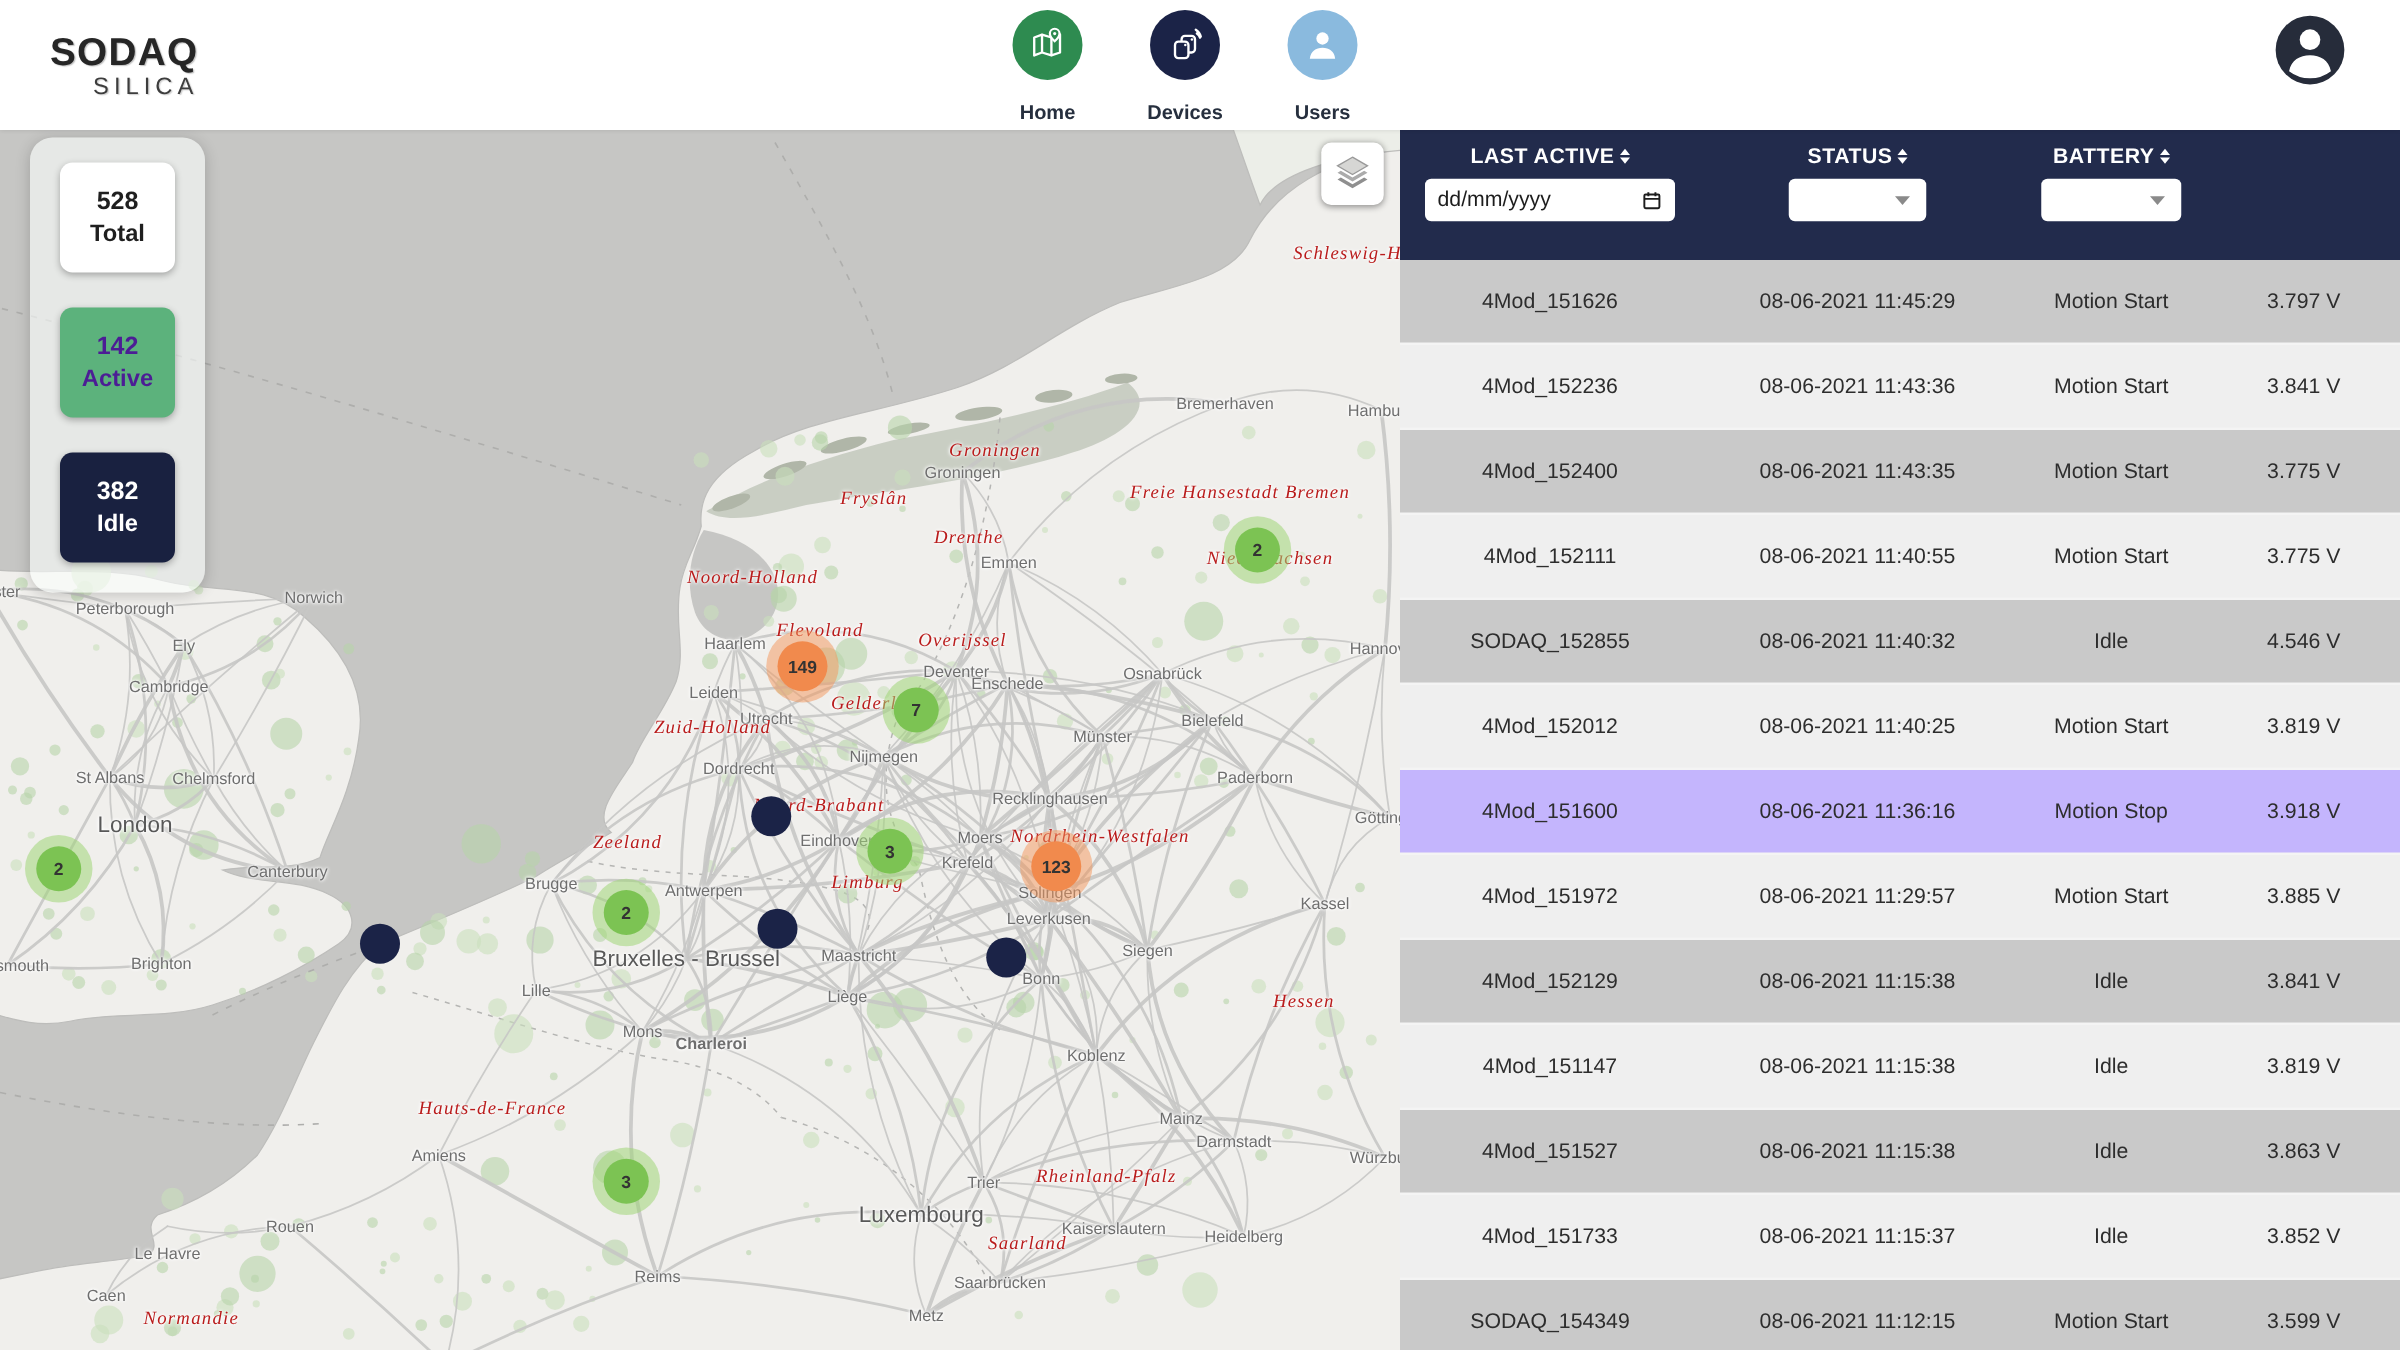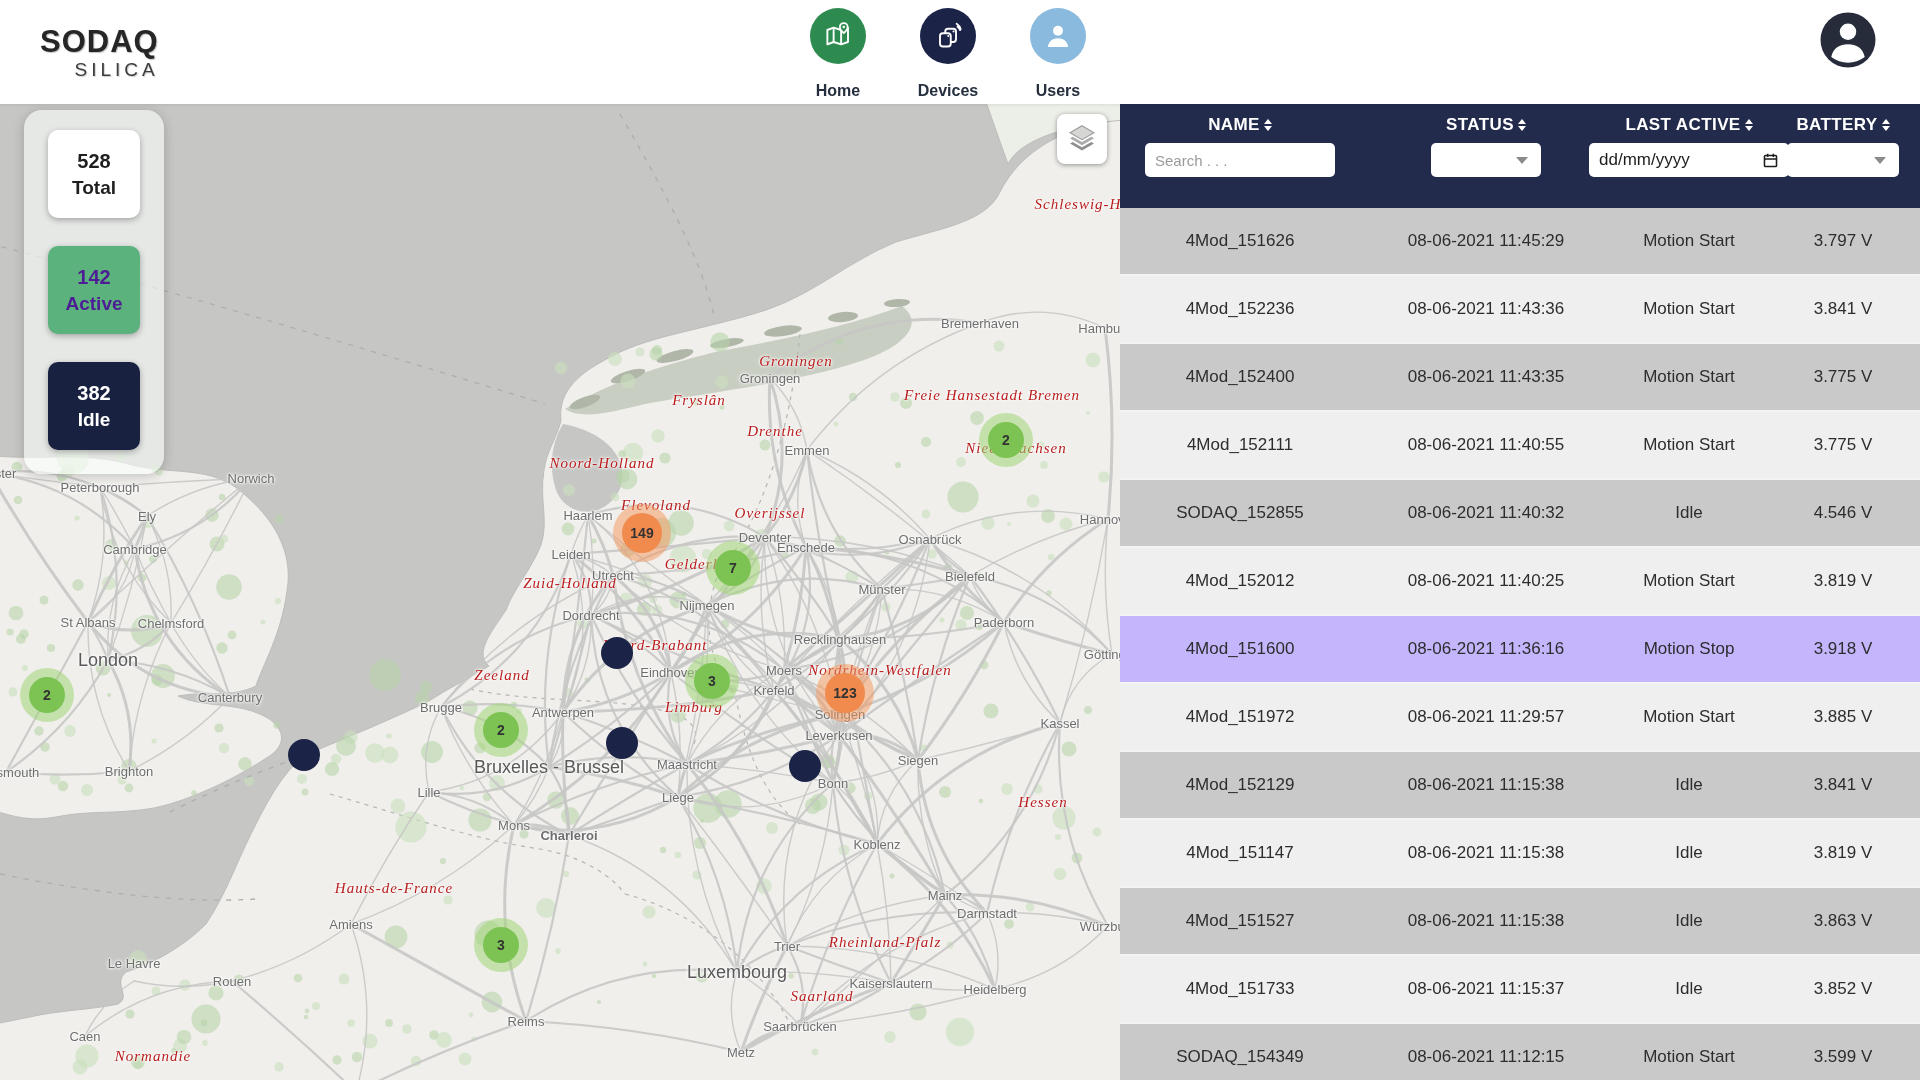--- a/index.html
+++ b/index.html
@@ -773,21 +773,21 @@
           <span class="lbl " style="left: 945px; top: 791px;">Mainz</span>
           <span class="lbl " style="left: 987px; top: 809px;">Darmstadt</span>
           <span class="lbl " style="left: 1108px; top: 822px;">Würzburg</span>
           <span class="lbl city-lg" style="left: 737px; top: 868px;">Luxembourg</span>
           <span class="lbl " style="left: 787px; top: 842px;">Trier</span>
           <span class="lbl " style="left: 891px; top: 879px;">Kaiserslautern</span>
           <span class="lbl " style="left: 995px; top: 885px;">Heidelberg</span>
           <span class="lbl " style="left: 800px; top: 922px;">Saarbrücken</span>
           <span class="lbl " style="left: 741px; top: 948px;">Metz</span>
           <span class="lbl " style="left: 526px; top: 917px;">Reims</span>
-          <span class="lbl " style="left: 134px; top: 859px;">Le Havre</span>
+          <span class="lbl " style="left: 134px; top: 899px;">Le Havre</span>
           <span class="lbl " style="left: 232px; top: 877px;">Rouen</span>
           <span class="lbl " style="left: 85px; top: 932px;">Caen</span>
           <span class="lbl region" style="left: 602px; top: 359px;">Noord-Holland</span>
           <span class="lbl region" style="left: 699px; top: 296px;">Fryslân</span>
           <span class="lbl region" style="left: 775px; top: 327px;">Drenthe</span>
           <span class="lbl region" style="left: 796px; top: 257px;">Groningen</span>
           <span class="lbl region" style="left: 992px; top: 291px;">Freie Hansestadt Bremen</span>
           <span class="lbl region" style="left: 1016px; top: 344px;">Niedersachsen</span>
           <span class="lbl region" style="left: 1078px; top: 100px;">Schleswig-H</span>
           <span class="lbl region" style="left: 656px; top: 401px;">Flevoland</span>
@@ -840,60 +840,50 @@
               <path d="M5 11 3 12.2l9 5.2 9-5.2L19 11l-7 4z" fill="#ababab"></path>
               <path d="M5 15 3 16.2l9 5.2 9-5.2L19 15l-7 4z" fill="#8f8f8f"></path>
             </svg></span>
       </button>
     </div>
 
     <div class="tablewrap">
       <div class="thead" id="tableHead">
           <div class="th">
             <div class="th-label">
-              <span>NAME</span>
-              <span class="sort">
-                <i class="up"></i>
-                <i class="dn"></i>
-              </span>
-            </div>
-            <input class="search filter" type="text" placeholder="Search . . ." style="">
-          </div>
-          <div class="th">
-            <div class="th-label">
-              <span>STATUS</span>
-              <span class="sort">
-                <i class="up"></i>
-                <i class="dn"></i>
-              </span>
-            </div>
-            <div class="filter selbox" style="width: 110px;">
-              <span class="caret"></span>
-            </div>
-          </div>
-          <div class="th">
-            <div class="th-label">
               <span>LAST ACTIVE</span>
               <span class="sort">
                 <i class="up"></i>
                 <i class="dn"></i>
               </span>
             </div>
             <div class="filter datebox">
               <span>dd/mm/yyyy</span>
               <span style="display: flex;">
                 <svg width="17" height="17" viewBox="0 0 24 24" fill="none" stroke="#1d1d1d" stroke-width="2.2">
                   <rect x="3.5" y="5" width="17" height="15.5" rx="1.5"></rect>
                   <path d="M3.5 10h17M8 2.5v4.5M16 2.5v4.5"></path>
                 </svg>
               </span>
             </div>
           </div>
           <div class="th">
             <div class="th-label">
+              <span>STATUS</span>
+              <span class="sort">
+                <i class="up"></i>
+                <i class="dn"></i>
+              </span>
+            </div>
+            <div class="filter selbox" style="width: 110px;">
+              <span class="caret"></span>
+            </div>
+          </div>
+          <div class="th">
+            <div class="th-label">
               <span>BATTERY</span>
               <span class="sort">
                 <i class="up"></i>
                 <i class="dn"></i>
               </span>
             </div>
             <div class="filter selbox" style="width: 112px;">
               <span class="caret"></span>
             </div>
           </div>

